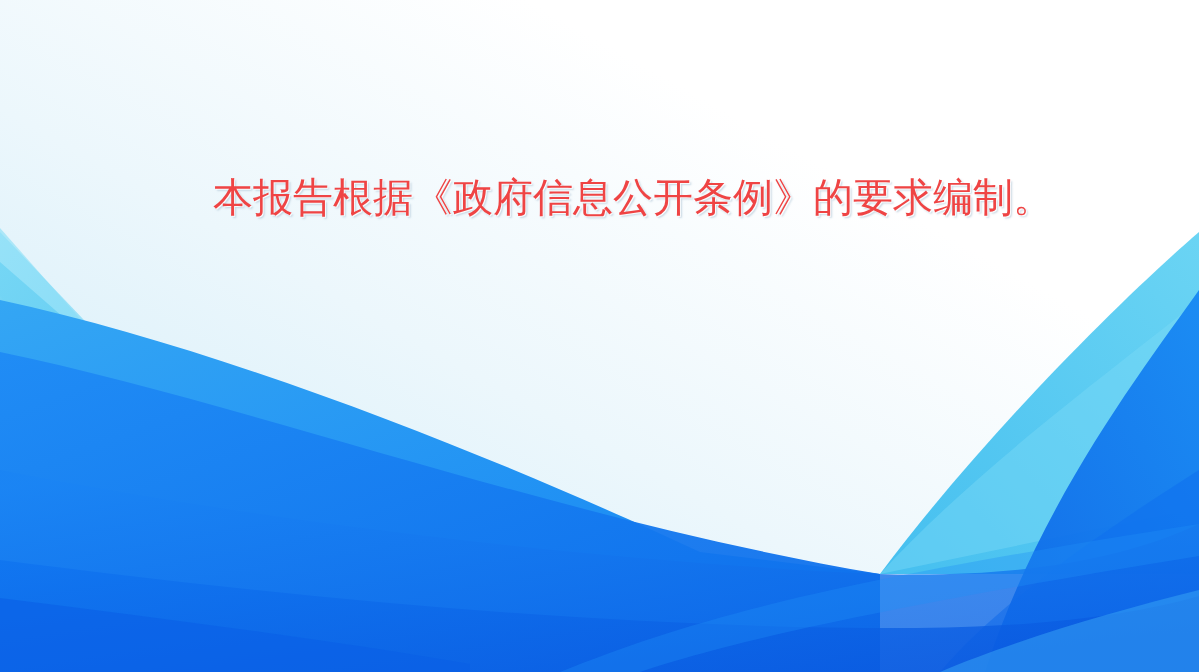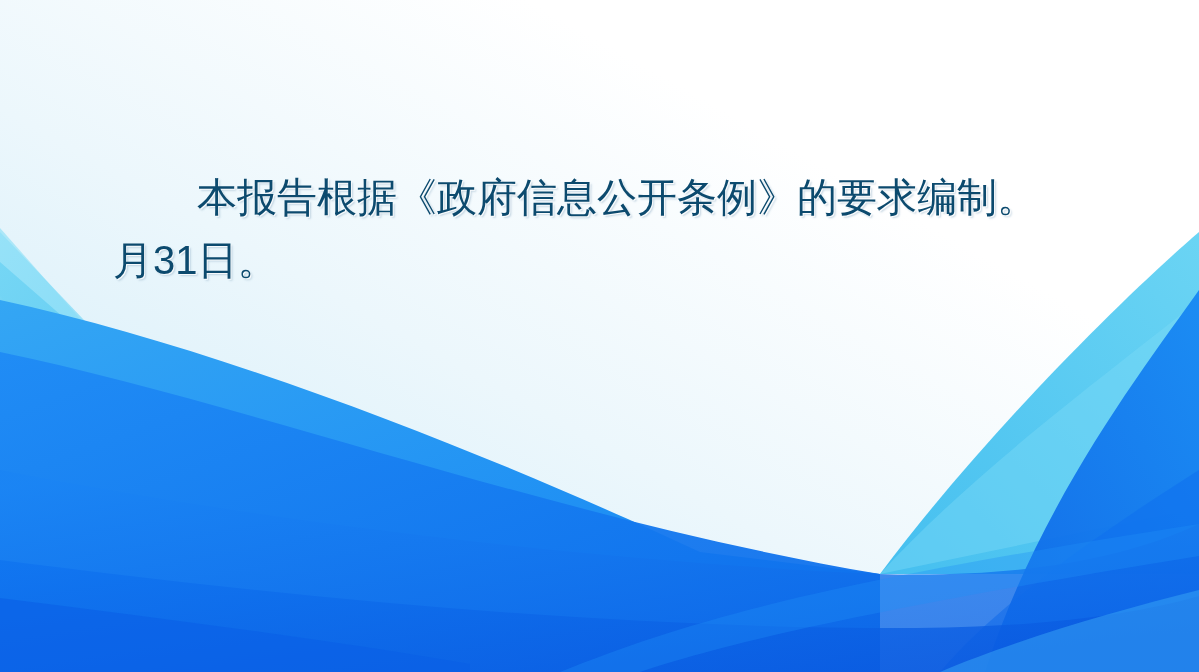--- a/index.html
+++ b/index.html
@@ -33,26 +33,27 @@
     position: absolute;
     left: 113px;
     top: 166px;
     width: 1010px;
     z-index: 5;
   }
 
   .body-line {
     font-size: 40px;
     line-height: 63px;
-    color: #0c4a6e;
+    color: #ef4444;
     font-weight: 400;
     letter-spacing: 0px;
     white-space: nowrap;
     text-shadow: 1px 1px 0 rgba(255,255,255,0.85),
                  2px 2px 2px rgba(140,170,195,0.45);
+    margin-left: 16px;
   }
   .indent {
     padding-left: 84px;
   }
 </style>
 </head>
 <body>
 
 <div id="slide">
 
@@ -122,16 +123,15 @@
 
     <path d="M0,598 C 160,618 330,640 470,664 L 470,672 L 0,672 Z" fill="#0a5fe6" opacity="0.60"></path>
 
     <path d="M1199,590 C 1110,612 1010,642 940,672 L 1199,672 Z" fill="#3aa7f6" opacity="0.50"></path>
 
     <path d="M560,672 C 700,616 830,582 1199,524 L 1199,556 C 840,614 720,646 640,672 Z" fill="#1f90f7" opacity="0.35"></path>
   </svg>
 
   <div id="text-block">
     <div class="body-line indent">本报告根据《政府信息公开条例》的要求编制。</div>
-    <div class="body-line">月31日。</div>
   </div>
 
 </div>
 
 </body></html>

